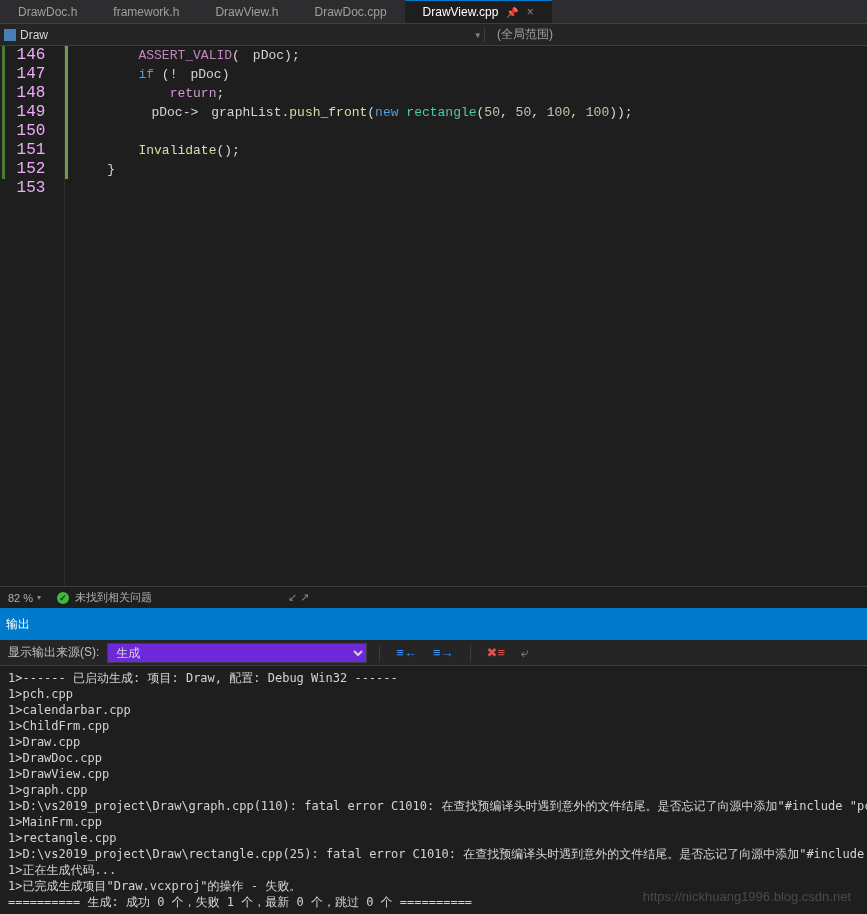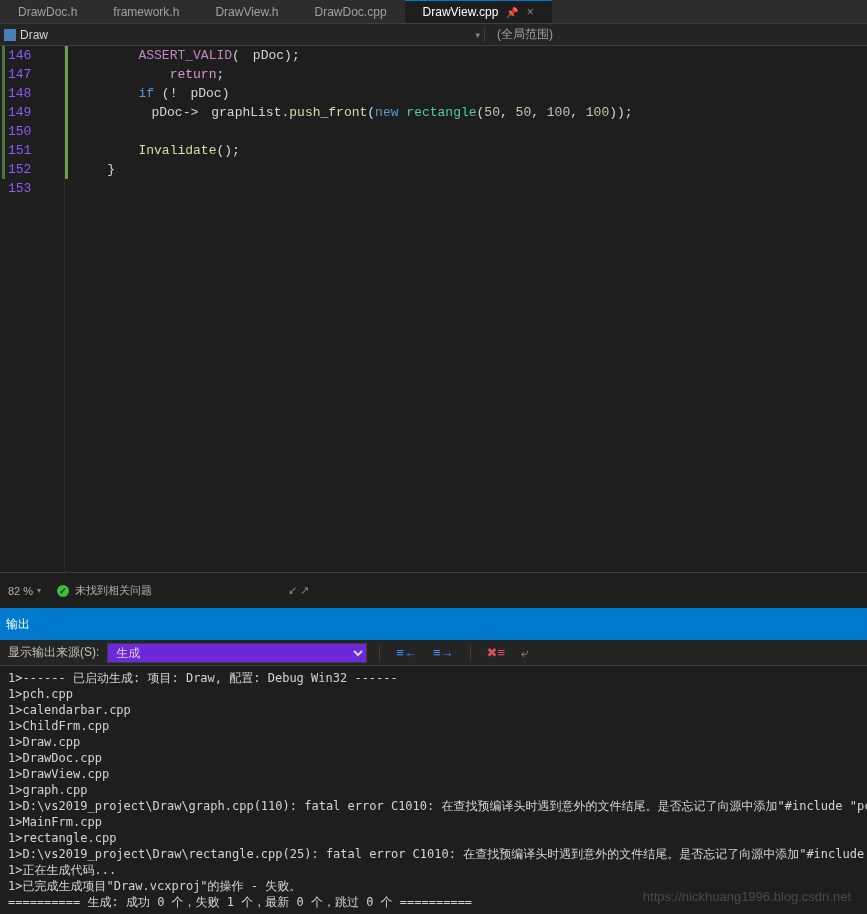--- a/index.html
+++ b/index.html
@@ -60,24 +60,24 @@
 .editor {
   display: flex;
   flex: 1;
   background: #1e1e1e;
   overflow: hidden;
 }
 .gutter-change { width: 8px; background: #1e1e1e; }
 .gutter-change .bar { width: 3px; height: 133px; background: #4a7a3a; margin-left: 2px; }
 .line-numbers {
   width: 56px;
-  text-align: left;
+  text-align: center;
   padding: 0 10px 0 0;
-  color: #8b5cf6;
-  font-size: 13px;
+  color: #f0abfc;
+  font-size: 16px;
   user-select: none;
 }
 .line-numbers div { height: 19px; line-height: 19px; }
 .indent-guides { width: 8px; border-left: 1px dotted #3a3a3a; }
 .bar2 { width: 3px; height: 133px; background: #6b9e4a; }
 .code {
   flex: 1;
   font-size: 13px;
   line-height: 19px;
   padding-left: 4px;
@@ -86,21 +86,21 @@
 .kw-macro { color: #c586c0; }
 .kw-blue { color: #569cd6; }
 .kw-flow { color: #d197d9; }
 .kw-type { color: #4ec9b0; }
 .kw-func { color: #dcdcaa; }
 .punct { color: #d4d4d4; }
 .num { color: #b5cea8; }
 .ident { color: #d4d4d4; padding-left: 13px; }
 .paren { color: #d4d4d4; }
 .status-bar {
-  height: 36px;
+  height: 22px;
   background: #1e1e1e;
   border-top: 1px solid #3e3e42;
   display: flex;
   align-items: center;
   padding: 0 8px;
   gap: 16px;
   font-family: "Segoe UI", sans-serif;
   font-size: 11px;
   color: #b0b0b0;
 }
@@ -225,22 +225,22 @@
       <div>150</div>
       <div>151</div>
       <div>152</div>
       <div>153</div>
     </div>
   <div class="indent-guides">
       <div class="bar2"></div>
     </div>
   <div class="code" id="code-body">
       <div class="code-line">        <span class="kw-macro">ASSERT_VALID</span><span class="paren">(</span><span class="ident">pDoc</span><span class="paren">)</span><span class="punct">;</span></div>
+      <div class="code-line">        <span class="kw-blue">if</span><span class="punct"> </span><span class="paren">(</span><span class="punct">!</span><span class="ident">pDoc</span><span class="paren">)</span></div>
       <div class="code-line">            <span class="kw-flow">return</span><span class="punct">;</span></div>
-      <div class="code-line">        <span class="kw-blue">if</span><span class="punct"> </span><span class="paren">(</span><span class="punct">!</span><span class="ident">pDoc</span><span class="paren">)</span></div>
       <div class="code-line">        <span class="ident">pDoc</span><span class="punct">-&gt;</span><span class="ident">graphList</span><span class="punct">.</span><span class="kw-func">push_front</span><span class="paren">(</span><span class="kw-blue">new</span><span class="punct"> </span><span class="kw-type">rectangle</span><span class="paren">(</span><span class="num">50</span><span class="punct">, </span><span class="num">50</span><span class="punct">, </span><span class="num">100</span><span class="punct">, </span><span class="num">100</span><span class="paren">)</span><span class="paren">)</span><span class="punct">;</span></div>
       <div class="code-line"></div>
       <div class="code-line">        <span class="kw-func">Invalidate</span><span class="paren">(</span><span class="paren">)</span><span class="punct">;</span></div>
       <div class="code-line">    <span class="paren">}</span></div>
       <div class="code-line"></div>
     </div>
 </div>
 
 <div class="status-bar">
   <div class="zoom">

